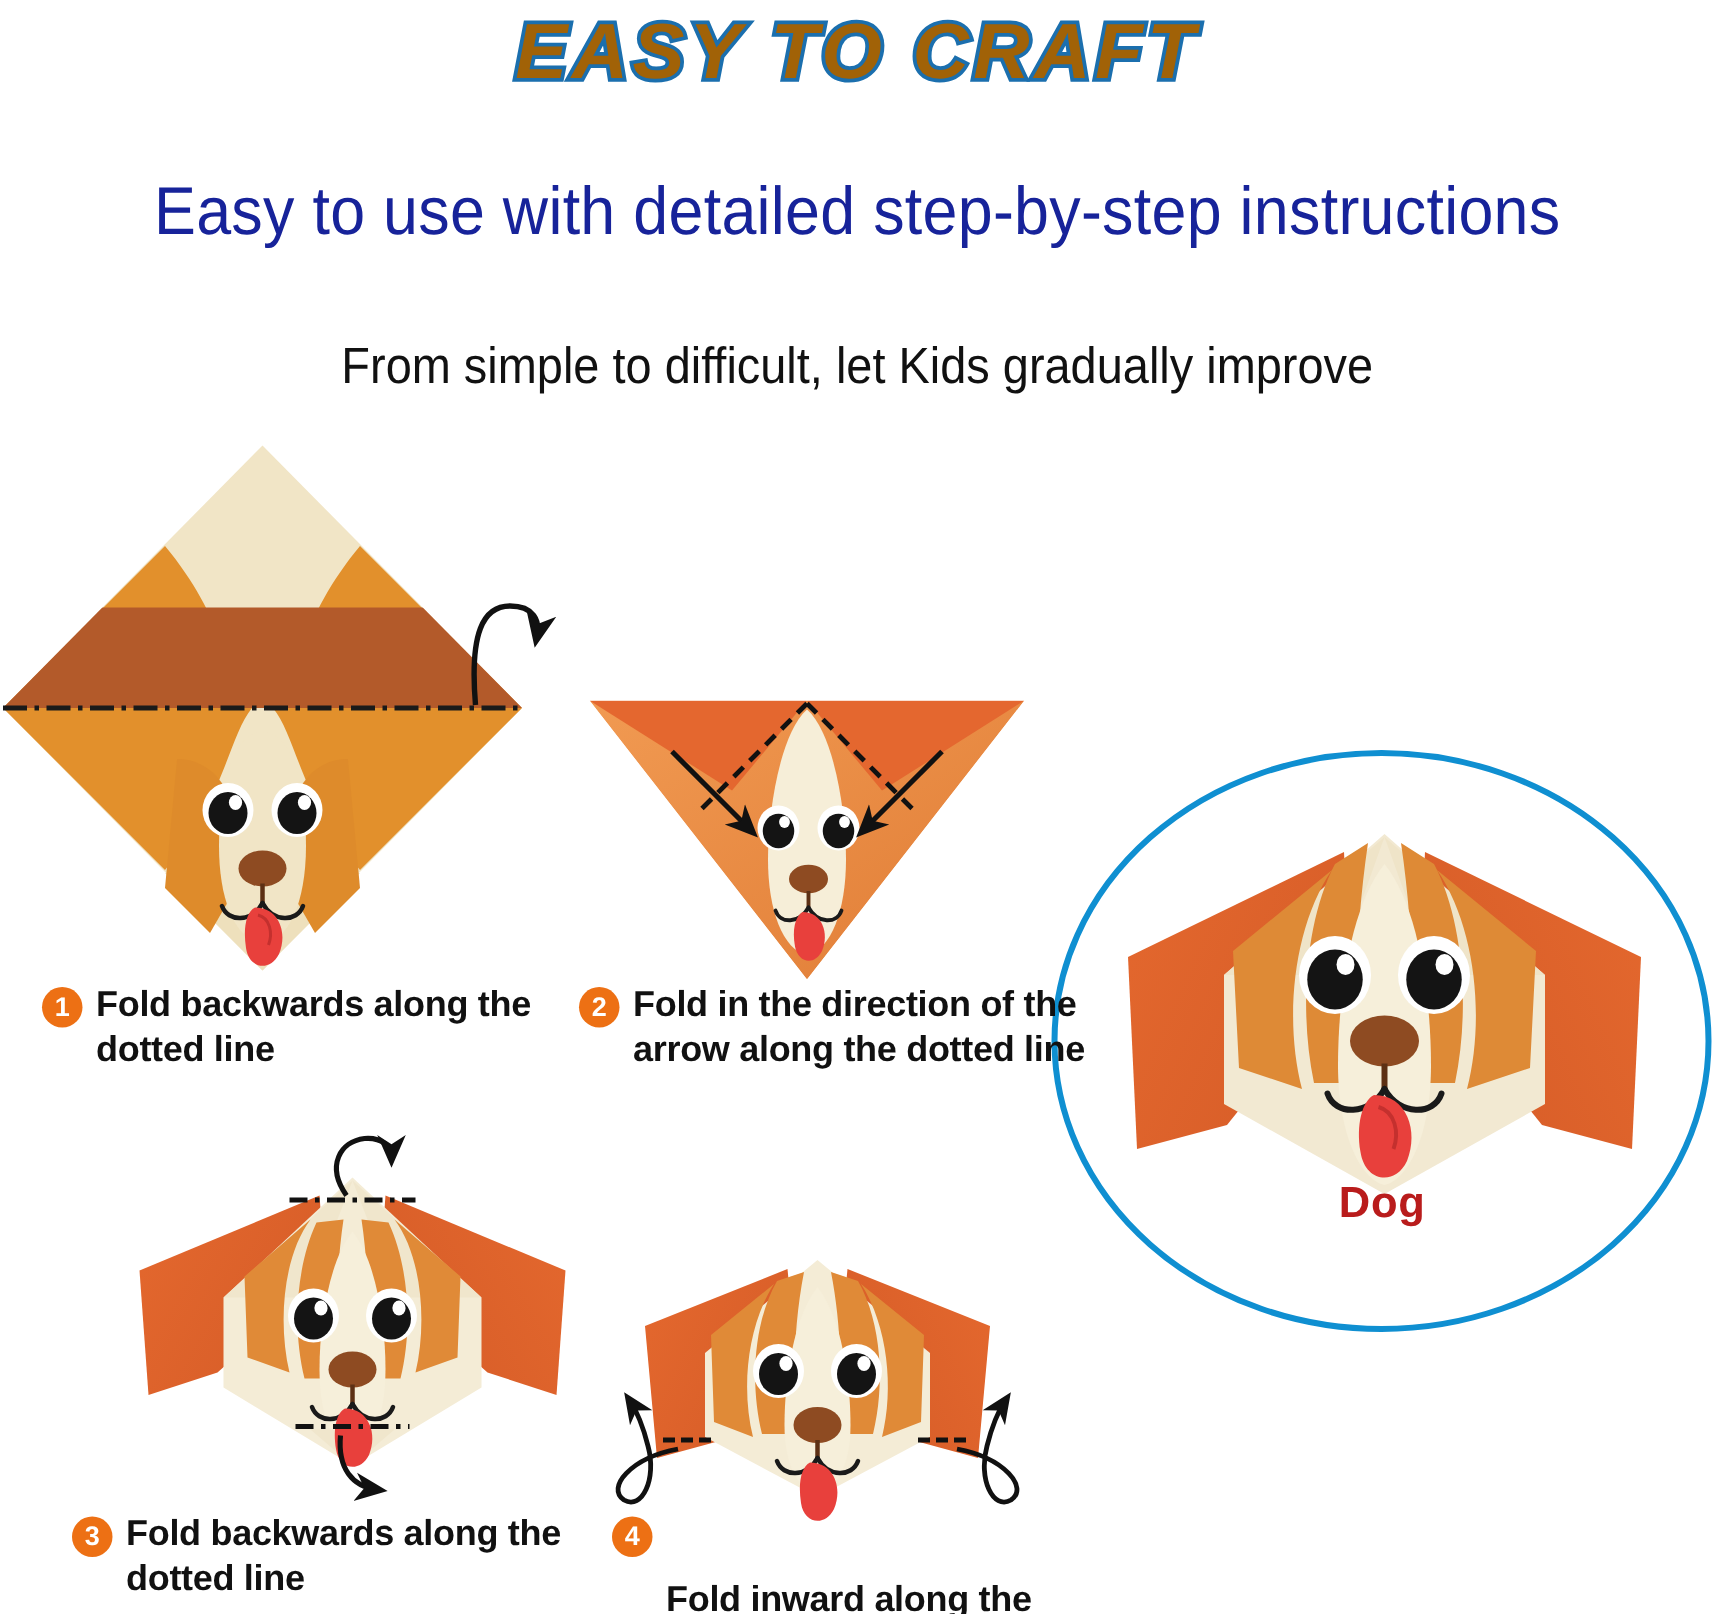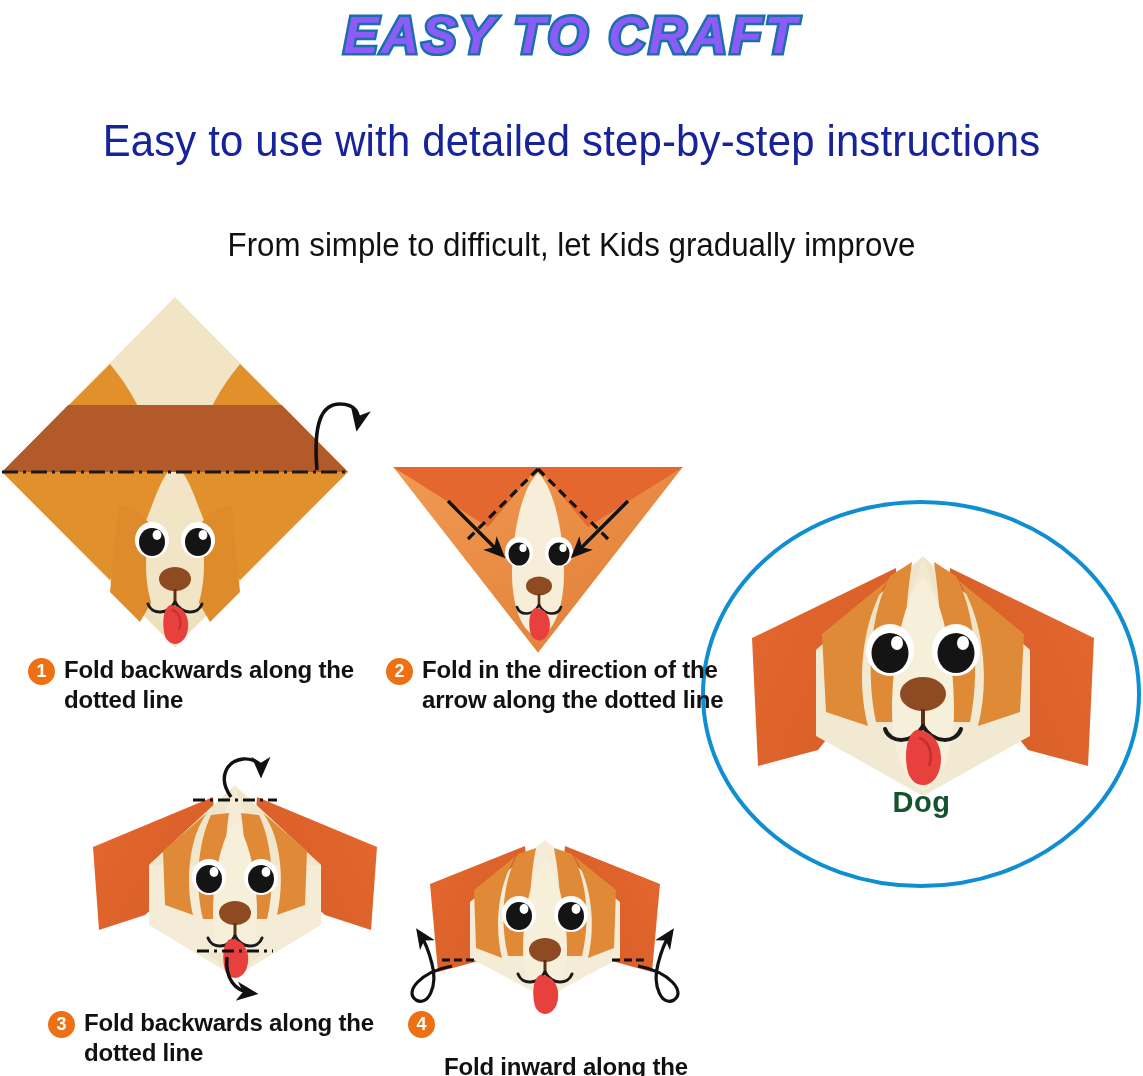--- a/index.html
+++ b/index.html
@@ -6,21 +6,21 @@
   body{width:1143px;height:1076px;position:relative;overflow:hidden;
        font-family:"Liberation Sans", sans-serif;background:#fff;}
 
   .page{position:absolute;inset:0;background:#fff;}
 
   
   #title{
     position:absolute;left:0;top:2px;width:1143px;text-align:center;
     font-family:"Liberation Sans", sans-serif;
     font-size:52px;font-weight:bold;font-style:italic;letter-spacing:3px;
-    color:#8b5cf6;
+    color:#a16207;
     -webkit-text-stroke:5px #1b6fae;
     paint-order:stroke fill;
     text-shadow:0 0 0 #1b6fae;
     line-height:66px;
   }
   #subtitle{
     position:absolute;left:0;top:115px;width:1143px;text-align:center;
     font-family:"Liberation Sans Narrow","Liberation Sans",sans-serif;
     font-size:45px;font-weight:500;color:#17239a;
     transform:scaleX(.93);transform-origin:center;
@@ -54,21 +54,21 @@
   
   .fig{position:absolute;}
   #fig1{left:0px;top:292px;width:380px;height:360px;}
   #fig2{left:388px;top:455px;width:300px;height:200px;}
   #fig3{left:85px;top:755px;width:300px;height:245px;}
   #fig4{left:390px;top:840px;width:310px;height:170px;}
   #figResult{left:700px;top:498px;width:443px;height:400px;}
 
   #resultLabel{
     position:absolute;left:700px;top:786px;width:443px;text-align:center;
-    font-size:29px;font-weight:bold;color:#14532d;
+    font-size:29px;font-weight:bold;color:#b91c1c;
     font-family:"Liberation Sans",sans-serif;letter-spacing:.5px;
   }
   svg{display:block;overflow:visible;}
 </style>
 </head>
 <body>
 
 <div class="page">
 
   <div id="title">EASY TO CRAFT</div>

